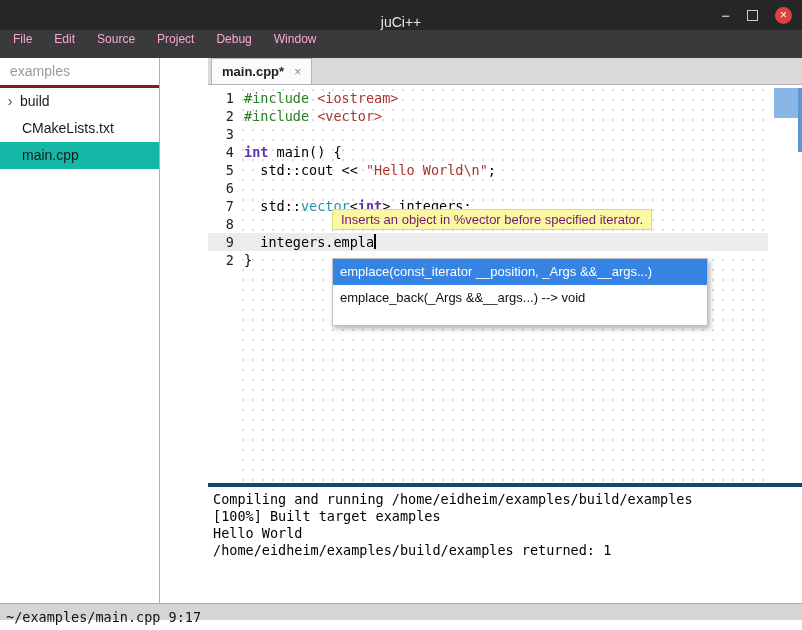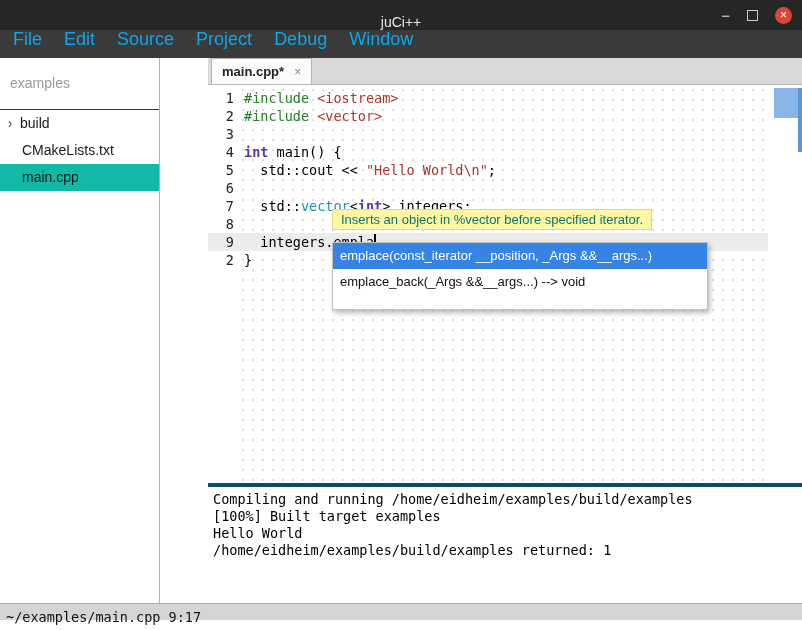--- a/index.html
+++ b/index.html
@@ -10,26 +10,26 @@
   .titlebar{height:30px;background:#262626;position:relative;display:flex;align-items:flex-end;justify-content:center;}
   .title{color:#e8e8e8;font-size:14px;}
   .win-controls{position:absolute;right:10px;top:0;height:30px;display:flex;align-items:center;gap:17px;}
   .btn-min{color:#ddd;font-size:15px;line-height:15px;cursor:default;}
   .btn-restore{width:9px;height:9px;border:1px solid #ccc;}
   .btn-close{width:17px;height:17px;border-radius:50%;background:#d8453c;color:#fff;font-size:12px;
              display:flex;align-items:center;justify-content:center;line-height:17px;}
 
   
   .menubar{height:28px;background:#3a3a3a;display:flex;align-items:center;padding-left:2px;}
-  .menu-item{color:#0ea5e9;font-size:18px;padding:0 11px;height:39px;line-height:28px;}
+  .menu-item{color:#f9a8d4;font-size:12px;padding:0 11px;height:39px;line-height:28px;}
 
   
   .main{display:flex;height:545px;}
   .sidebar{width:160px;min-width:160px;background:#fff;border-right:1px solid #b0b0b0;box-sizing:border-box;}
-  .sb-header{height:27px;line-height:27px;padding:12px 10px;color:#9a9a9a;font-size:14px;border-bottom:1px solid #7f1d1d;}
+  .sb-header{height:27px;line-height:27px;padding:0 10px;color:#9a9a9a;font-size:14px;border-bottom:3px solid #7f1d1d;}
   .sb-item{height:27px;line-height:27px;font-size:14px;color:#1a1a1a;display:flex;align-items:center;}
   .sb-item .chev{width:20px;text-align:center;color:#444;font-size:14px;}
   .sb-item.indent{padding-left:22px;align-items:center;}
   .sb-item.selected{background:#14b8a6;}
 
   .right{flex:1;display:flex;flex-direction:column;min-width:0;margin-left:48px;}
 
   
   .tabbar{height:27px;background:#d9d9d9;border-bottom:1px solid #b5b5b5;display:flex;align-items:stretch;box-sizing:border-box;}
   .tab{background:#fbfbfb;border:1px solid #b5b5b5;border-bottom:none;margin-left:3px;display:flex;align-items:center;
@@ -49,23 +49,23 @@
         font-size:13.5px;line-height:18px;color:#000;}
   .cl{height:18px;white-space:pre;}
   .c-pre{color:#267f23;}
   .c-inc{color:#a8372e;}
   .c-str{color:#a8372e;}
   .c-kw{color:#5e35b1;font-weight:bold;}
   .c-type{color:#2093ae;}
   .caret{display:inline-block;width:1.5px;height:15px;background:#000;vertical-align:-2px;}
 
   .tooltip{position:absolute;left:124px;top:124px;background:#fbf7a3;border:1px solid #e2d878;
-           font-size:13px;color:#0f766e;padding:2px 8px;white-space:nowrap;}
+           font-size:13px;color:#701a75;padding:2px 8px;white-space:nowrap;}
 
-  .popup{position:absolute;left:124px;top:157px;width:374px;background:#fff;border:1px solid #c0c0c0;
+  .popup{position:absolute;left:124px;top:173px;width:374px;background:#fff;border:1px solid #c0c0c0;
          box-shadow:2px 3px 5px rgba(0,0,0,0.28);padding-bottom:14px;}
   .popup-row{height:26px;line-height:26px;font-size:13px;padding:0 7px;color:#111;white-space:nowrap;overflow:hidden;}
   .popup-row.selected{background:#3584e4;color:#fff;}
 
   .thumb-a{position:absolute;left:566px;top:3px;width:60px;height:30px;background:#8ab6e7;}
   .thumb-b{position:absolute;left:590px;top:3px;width:47px;height:64px;background:#5b96d4;}
 
   
   .terminal{height:120px;border-top:4px solid #0c4a6e;background:#fff;
             font-family:"DejaVu Sans Mono",monospace;font-size:13.5px;line-height:17px;color:#000;

